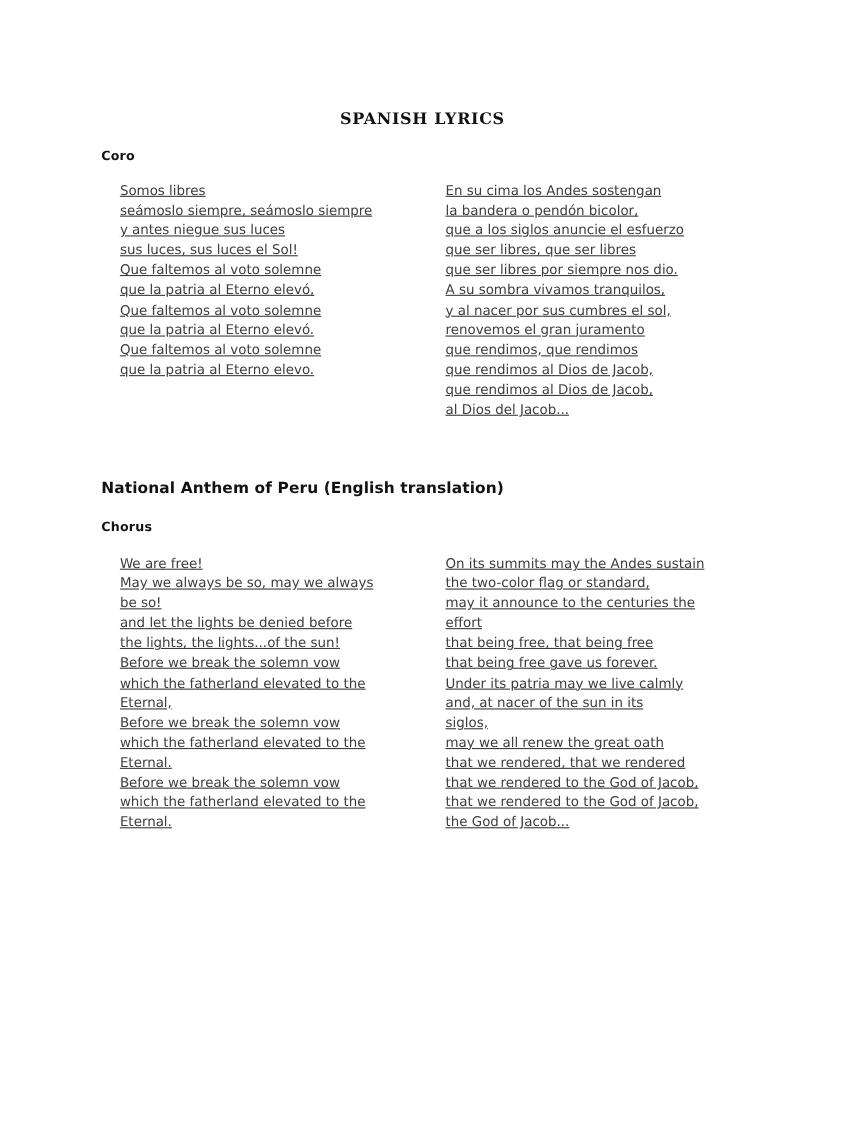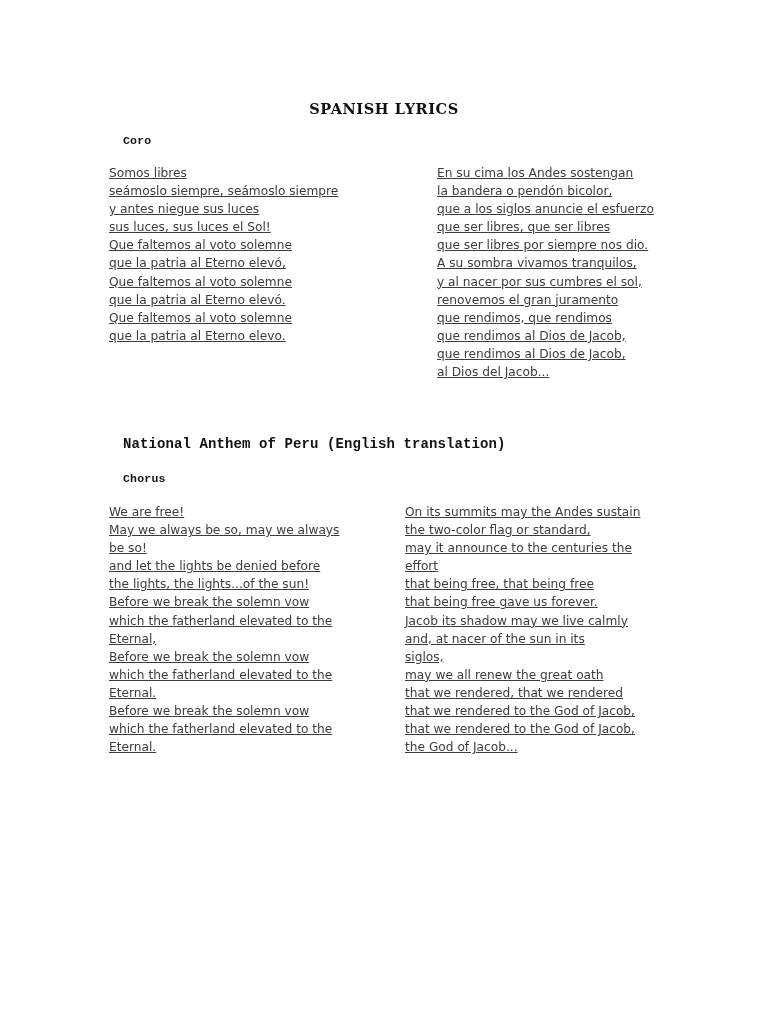--- a/index.html
+++ b/index.html
@@ -36,25 +36,24 @@
     font-weight: bold;
     font-size: 14.5px;
     letter-spacing: 0.6px;
     color: #111111;
     white-space: nowrap;
   }
 
   
   .section-heading {
     position: absolute;
-    left: 123px;
+    left: 92px;
     font-weight: bold;
     color: #121212;
     white-space: nowrap;
-    font-family: Liberation Mono, monospace;
   }
   .heading-coro {
     top: 134px;
     font-size: 11.5px;
     letter-spacing: 0.2px;
   }
   .heading-anthem {
     top: 436px;
     font-size: 14px;
     letter-spacing: 0.1px;
@@ -72,21 +71,21 @@
     font-size: 12.2px;
     line-height: 18.1px;
     color: #3c3c3c;
   }
   .lyrics-block .line {
     white-space: pre;
     text-decoration: underline;
   }
 
   .spanish-left  { left: 109px; top: 164px; width: 290px; }
-  .spanish-right { left: 405px; top: 164px; width: 265px; margin-left: 32px; }
+  .spanish-right { left: 405px; top: 164px; width: 265px; }
   .english-left  { left: 109px; top: 503px; width: 290px; }
   .english-right { left: 405px; top: 503px; width: 268px; }
 </style>
 </head>
 <body>
 
 <div class="page">
 
   <div class="doc-title">SPANISH LYRICS</div>
 
@@ -141,21 +140,21 @@
       <div class="line">Eternal.</div>
     </div>
 
   <div class="lyrics-block english-right">
       <div class="line">On its summits may the Andes sustain</div>
       <div class="line">the two-color flag or standard,</div>
       <div class="line">may it announce to the centuries the</div>
       <div class="line">effort</div>
       <div class="line">that being free, that being free</div>
       <div class="line">that being free gave us forever.</div>
-      <div class="line">Jacob its shadow may we live calmly</div>
+      <div class="line">Under its patria may we live calmly</div>
       <div class="line">and, at nacer of the sun in its</div>
       <div class="line">siglos,</div>
       <div class="line">may we all renew the great oath</div>
       <div class="line">that we rendered, that we rendered</div>
       <div class="line">that we rendered to the God of Jacob,</div>
       <div class="line">that we rendered to the God of Jacob,</div>
       <div class="line">the God of Jacob...</div>
     </div>
 
 </div>

